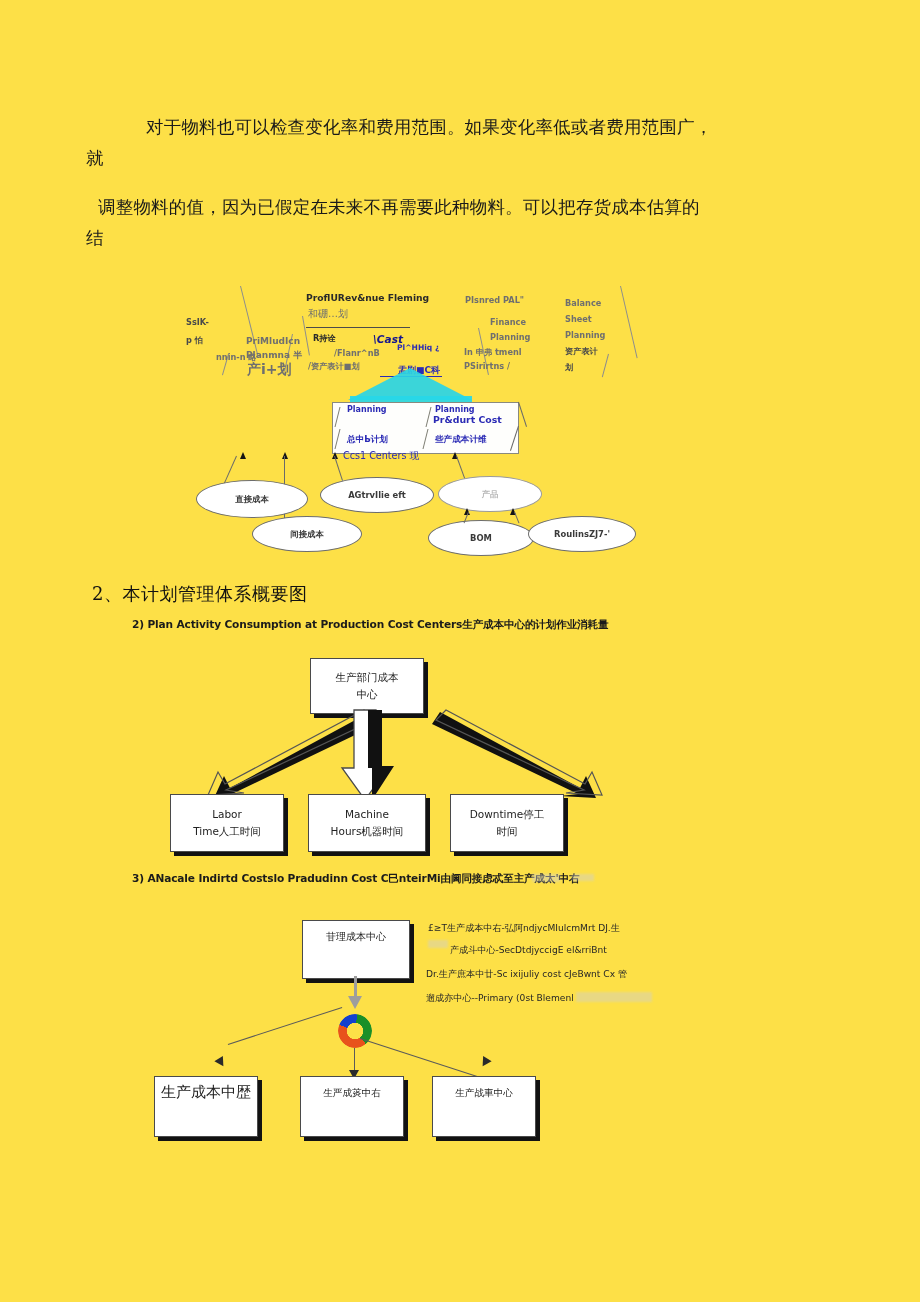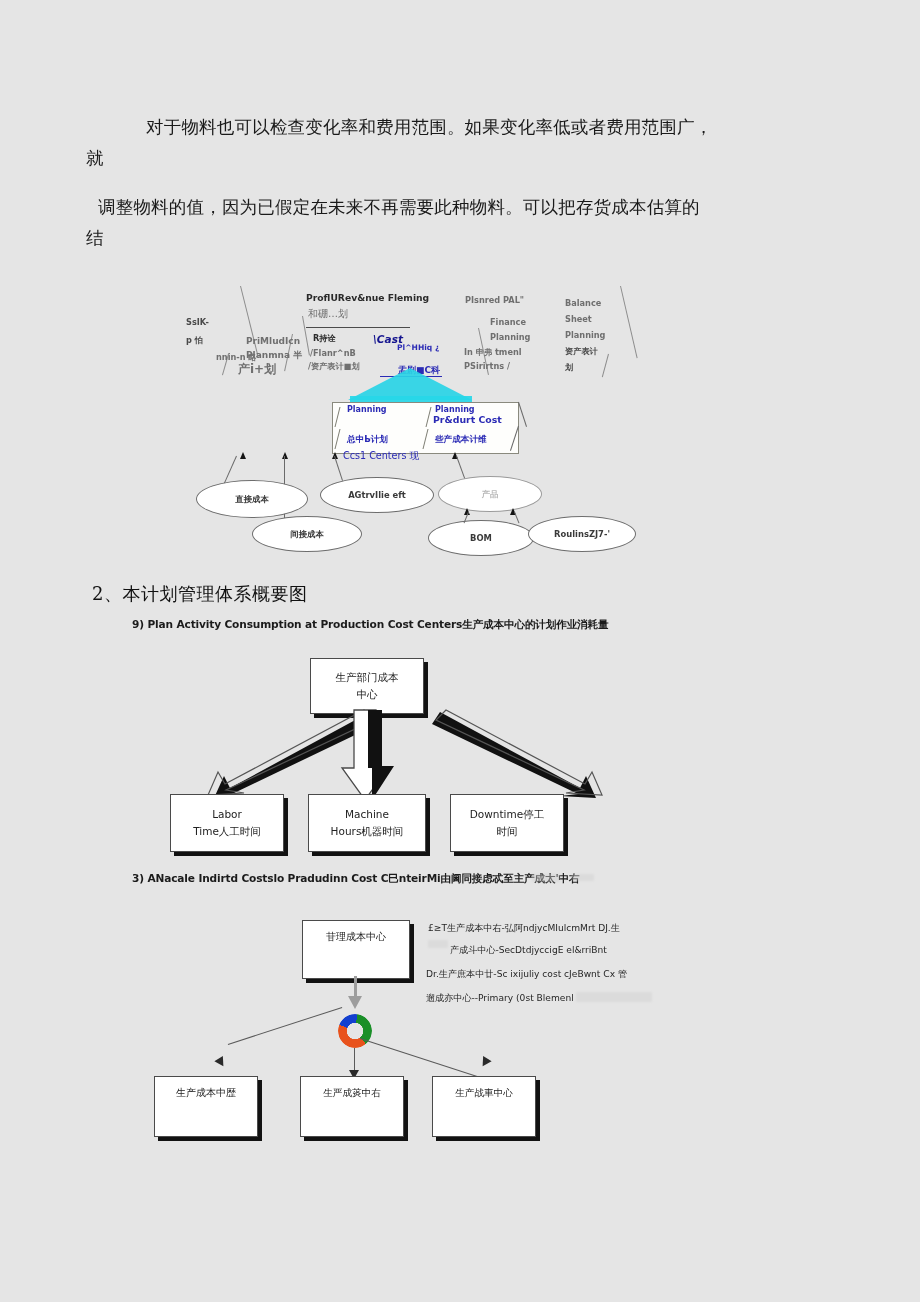--- a/index.html
+++ b/index.html
@@ -7,21 +7,21 @@
   body{
     width:920px;height:1302px;
     font-family:"Liberation Serif",serif;
     color:#000;
     overflow:hidden;
     position:relative;
   }
   .page{
     position:relative;
     width:920px;height:1302px;
-    background:#e5e5e5;
+    background:#fde047;
   }
 
   
   .para-block{
     position:absolute;
     left:92px; top:112px; width:740px;
   }
   .para-line{
     font-family:"DejaVu Serif","Liberation Serif",serif;
     font-size:17.5px;
@@ -223,24 +223,24 @@
     <div class="chev" style="left:298px; top:44px; transform:rotate(-12deg); height:48px;"></div>
     <div class="chev" style="left:440px; top:2px;  transform:rotate(-13deg);"></div>
     <div class="chev" style="left:428px; top:70px; transform:rotate(15deg); height:24px;"></div>
 
     <div class="g-txt" style="left:6px;  top:32px;">SsIK-</div>
     <div class="g-txt" style="left:6px;  top:50px;">p 怕</div>
     <div class="g-txt light" style="left:4px;  top:67px;padding-left:32px;">nnin-n 略</div>
 
     <div class="g-txt light" style="left:66px; top:51px; font-size:9px;">PriMludIcn</div>
     <div class="g-txt light" style="left:66px; top:65px; font-size:9px;">Planmna 半</div>
-    <div class="g-txt light" style="left:58px; top:79px; font-size:12px;">产i+划</div>
+    <div class="g-txt light" style="left:67px; top:79px; font-size:14px;">产i+划</div>
 
     <div class="g-txt blk" style="left:133px; top:48px;text-align:center;">R持诠</div>
-    <div class="g-txt light" style="left:130px; top:63px;">/Flanr^nB</div>
+    <div class="g-txt light" style="left:130px; top:63px;padding-left:24px;">/Flanr^nB</div>
     <div class="g-txt light" style="left:128px; top:76px;">/资产表计■划</div>
 
     <div class="g-txt blk" style="left:126px; top:8px; font-size:9.2px;">ProflURev&amp;nue Fleming</div>
     <div class="g-txt light" style="left:128px; top:24px; font-size:10px; font-weight:normal;">和硼…划</div>
     <div class="rule" style="left:126px; top:43px; width:104px;"></div>
 
     <div class="g-txt ital" style="left:193px; top:49px; font-size:10.5px;">\Cast</div>
     <div class="g-txt blue" style="left:217px; top:58px; font-size:7.6px;">Pl^HHiq ¿</div>
     <div class="g-txt blue" style="left:218px; top:80px; font-size:9px;">盂剧■C科</div>
     <div class="rule" style="left:200px; top:92px; width:62px; background:#2b2bb5;"></div>
@@ -293,21 +293,21 @@
     <div class="ellipse" style="left:348px; top:232px; width:106px; height:34px;">RoulinsZJ7-'</div>
     <div class="uparrow" style="left:284px; top:224px;"></div>
     <div class="uparrow" style="left:330px; top:224px;"></div>
     <div class="lead" style="left:288px; top:228px; height:12px; transform:rotate(22deg);"></div>
     <div class="lead" style="left:334px; top:228px; height:12px; transform:rotate(-22deg);"></div>
   </div>
 
   <div class="section-heading">2、本计划管理体系概要图</div>
 
   <div class="figure" id="fig2">
-    <div class="fig-title" style="left:0px; top:0px;">9) Plan Activity Consumption at Production Cost Centers生产成本中心的计划作业消耗量</div>
+    <div class="fig-title" style="left:0px; top:0px;">2) Plan Activity Consumption at Production Cost Centers生产成本中心的计划作业消耗量</div>
 
     <div class="sbox" style="left:178px; top:40px; width:112px; height:54px;">
       <div>生产部门成本</div>
       <div>中心</div>
     </div>
 
     <div class="blockarrow" style="left:60px; top:92px;">
       <svg width="190" height="90" viewBox="0 0 190 90">
         <polygon points="178,2 186,14 40,84 58,86 22,88 32,66 38,78" fill="#111"></polygon>
         <polygon points="172,0 182,10 34,80 52,83 16,85 26,62 33,74" fill="none" stroke="#555" stroke-width="1.2"></polygon>
@@ -362,21 +362,21 @@
     <div class="donut" style="left:206px; top:142px;"></div>
 
     <div class="thinline" style="left:96px;  top:172px; width:120px; transform:rotate(-18deg);"></div>
     <div class="thinline" style="left:228px; top:166px; width:128px; transform:rotate(18deg);"></div>
     <div class="vline" style="left:222px; top:176px; height:26px;"></div>
     <div class="dnarrow" style="left:84px;  top:186px; transform:rotate(-32deg);"></div>
     <div class="dnarrow" style="left:217px; top:198px;"></div>
     <div class="dnarrow" style="left:348px; top:186px; transform:rotate(32deg);"></div>
 
     <div class="sbox top-label" style="left:22px;  top:204px; width:102px; height:52px;">
-      <div style="font-size:10px">生产成本中歴</div>
+      <div style="font-size:15px">生产成本中歴</div>
     </div>
     <div class="sbox top-label" style="left:168px; top:204px; width:102px; height:52px;">
       <div style="font-size:9.6px">生严成菼中右</div>
     </div>
     <div class="sbox top-label" style="left:300px; top:204px; width:102px; height:52px;">
       <div style="font-size:9.6px">生产战車中心</div>
     </div>
   </div>
 
 </div>

